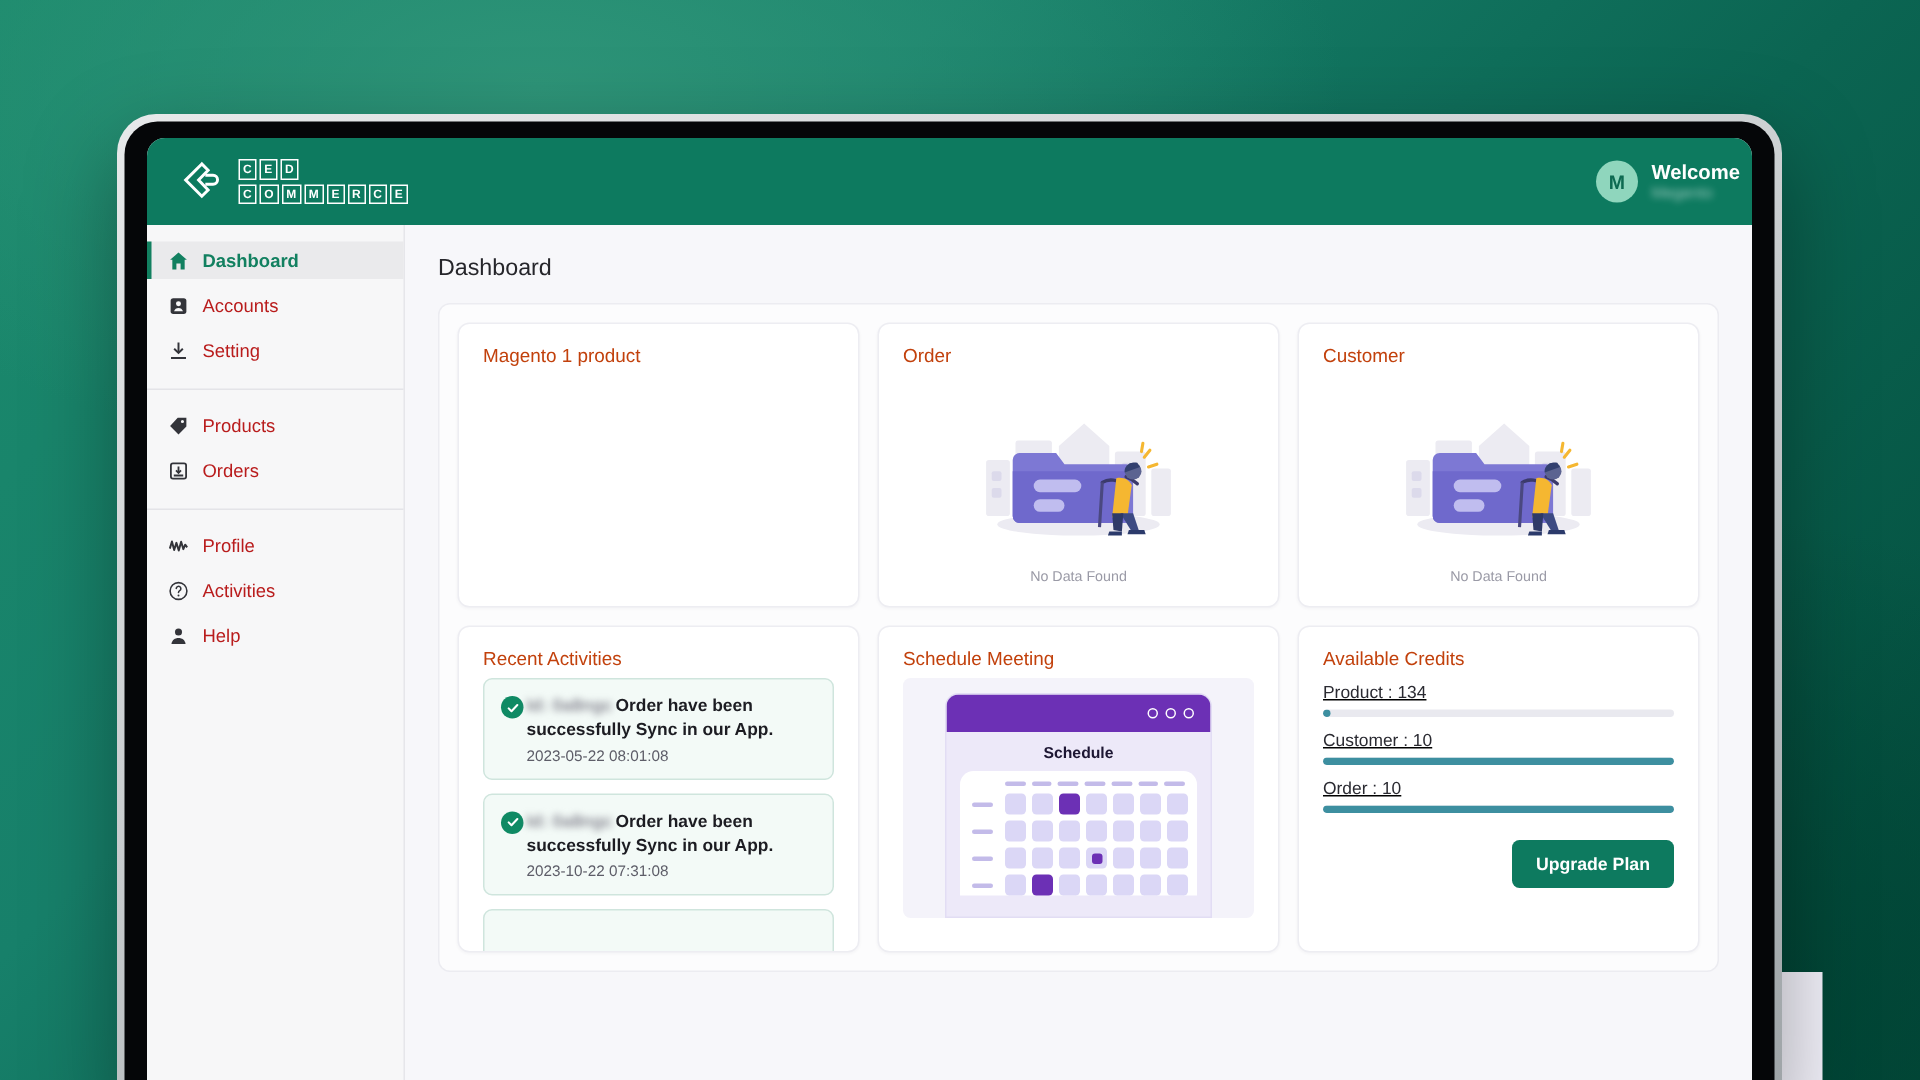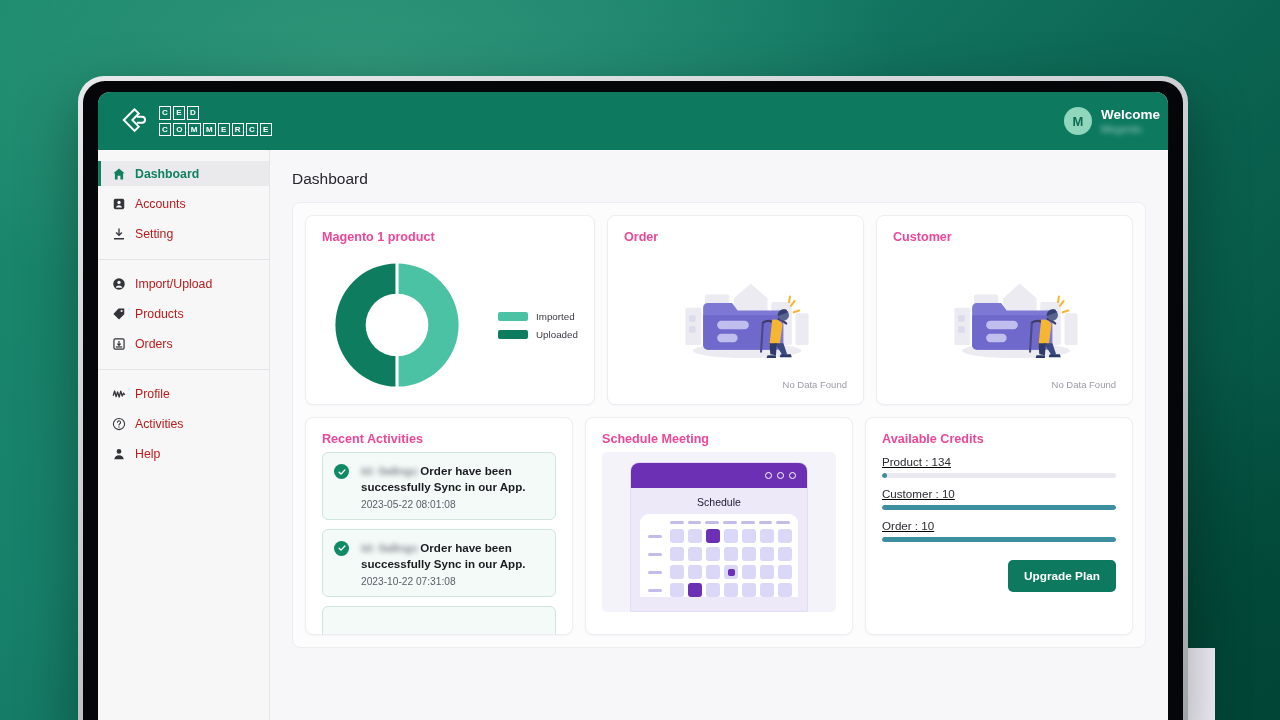--- a/index.html
+++ b/index.html
@@ -117,42 +117,42 @@
     border: 1px solid #ececf1; border-radius: 8px;
     background: #fcfcfd; padding: 12px;
   }
   .row { display: flex; gap: 12px; }
   .row + .row { margin-top: 12px; }
   .card {
     background: #fff; border: 1px solid #ededf2; border-radius: 8px;
     flex: 1; padding: 14px 16px;
     box-shadow: 0 1px 2px rgba(30,30,50,.035);
   }
-  .card-title { font-size: 12.6px; color: #ec4899; font-weight: 700; margin-bottom: 6px; }
+  .card-title { font-size: 12.6px; color: #c2410c; font-weight: 400; margin-bottom: 6px; }
   .card-r1 { height: 190px; }
   .card-r2 { height: 218px; overflow: hidden; }
   
   .donut-body { display: flex; align-items: center; height: 150px; }
   .donut-holder { width: 150px; display: flex; justify-content: center; }
   .legend { margin-left: 26px; display: flex; flex-direction: column; gap: 7px; }
   .legend-row { display: flex; align-items: center; gap: 8px; }
   .legend-sw { width: 30px; height: 9px; border-radius: 2px; flex: none; }
   .legend-label { font-size: 9.8px; color: #3b3b44; }
   
   .empty-wrap {
     height: 150px; display: flex; flex-direction: column;
-    align-items: flex-end; justify-content: center; gap: 2px;
+    align-items: center; justify-content: center; gap: 2px;
   }
   .empty-txt { font-size: 9.5px; color: #9a9aa6; }
   
   .act-list { display: flex; flex-direction: column; gap: 9px; margin-top: 4px; }
   .act-card {
     border: 1px solid #cfe5dd; background: #f3faf7;
     border-radius: 6px; padding: 10px 11px 9px 11px;
-    display: flex; gap: 12px;
+    display: flex; gap: 2px;
   }
   .act-check {
     width: 15px; height: 15px; border-radius: 50%;
     background: #0f8a64; flex: none; margin-top: 1px;
     display: flex; align-items: center; justify-content: center;
   }
   .act-body { flex: 1; }
   .act-text {
     font-size: 11.6px; color: #1c1c22; font-weight: 600;
     line-height: 1.42;
@@ -175,21 +175,21 @@
   }
   .phone-bar {
     background: #6c30b5; height: 25px;
     display: flex; align-items: center; justify-content: flex-end;
     gap: 5px; padding-right: 11px;
   }
   .pdot {
     width: 7px; height: 7px; border-radius: 50%;
     border: 1.3px solid #fff;
   }
-  .phone-h { text-align: center; font-size: 10.5px; font-weight: 400; color: #1d1633; padding: 8px 0 6px 0; }
+  .phone-h { text-align: center; font-size: 10.5px; font-weight: 700; color: #1d1633; padding: 8px 0 6px 0; }
   .cal {
     background: #fff; border-radius: 9px 9px 0 0;
     margin: 0 9px; padding: 7px 8px 0 8px;
   }
   .cal-head { display: flex; gap: 4px; padding-left: 22px; margin-bottom: 5px; }
   .cal-head i { display: block; width: 14px; height: 3px; background: #c3bbe9; border-radius: 2px; }
   .cal-row { display: flex; gap: 4px; align-items: center; margin-bottom: 4px; }
   .cal-row > b { display: block; width: 14px; height: 3px; background: #c3bbe9; border-radius: 2px; margin-right: 4px; flex: none; }
   .cell { width: 14px; height: 14px; border-radius: 3px; background: #dbd7f6; flex: none; }
   .cell.sel { background: #6c30b5; }
@@ -285,30 +285,20 @@
                   </svg>
           </span>
           <span>Setting</span>
         </div>
       </div>
 
       <div class="nav-group">
         <div class="nav-item">
           <span class="ni-icon">
             <svg viewBox="0 0 16 16" width="14" height="14" fill="currentColor">
-                    <circle cx="8" cy="8" r="6.6"></circle>
-                    <circle cx="8" cy="6.2" r="1.9" fill="#f7f7f8"></circle>
-                    <path d="M4.2 12.2c.6-1.7 2-2.6 3.8-2.6s3.2.9 3.8 2.6z" fill="#f7f7f8"></path>
-                  </svg>
-          </span>
-          <span>Import/Upload</span>
-        </div>
-        <div class="nav-item">
-          <span class="ni-icon">
-            <svg viewBox="0 0 16 16" width="14" height="14" fill="currentColor">
                     <path d="M7.4 1.8H14v6.6L8 14.4 1.6 8zm3.6 1.6a1.2 1.2 0 1 0 0 2.4 1.2 1.2 0 0 0 0-2.4z"></path>
                   </svg>
           </span>
           <span>Products</span>
         </div>
         <div class="nav-item">
           <span class="ni-icon">
             <svg viewBox="0 0 16 16" width="14" height="14" fill="none" stroke="currentColor" stroke-width="1.4">
                     <rect x="2.2" y="2.2" width="11.6" height="11.6" rx="1.6"></rect>
                     <path d="M8 4.6v4.8"></path>
@@ -354,40 +344,20 @@
 
     <div id="main">
       <div id="page-title">Dashboard</div>
 
       <div class="grid-shell">
 
         <div class="row">
 
           <div class="card card-r1">
             <div class="card-title">Magento 1 product</div>
-            <div class="donut-body">
-              <div class="donut-holder">
-                <svg viewBox="0 0 120 120" width="132" height="132">
-                  <path d="M60 4A56 56 0 0 1 60 116Z" fill="#4cc2a4"></path>
-                  <path d="M60 116A56 56 0 0 1 60 4Z" fill="#0e7c5e"></path>
-                  <rect x="58.6" y="2" width="2.8" height="116" fill="#ffffff"></rect>
-                  <circle cx="60" cy="60" r="28.5" fill="#ffffff"></circle>
-                </svg>
-              </div>
-              <div class="legend">
-                <div class="legend-row">
-                  <span class="legend-sw" style="background:#4cc2a4"></span>
-                  <span class="legend-label">Imported</span>
-                </div>
-                <div class="legend-row">
-                  <span class="legend-sw" style="background:#0e7c5e"></span>
-                  <span class="legend-label">Uploaded</span>
-                </div>
-              </div>
-            </div>
           </div>
 
           <div class="card card-r1">
             <div class="card-title">Order</div>
             <div class="empty-wrap">
               <span>
                 <svg viewBox="0 0 200 120" width="200" height="112">
                   <g fill="#ecebf2">
                     <rect x="34" y="50" width="17" height="40" rx="2"></rect>
                     <rect x="55" y="36" width="26" height="54" rx="2"></rect>

